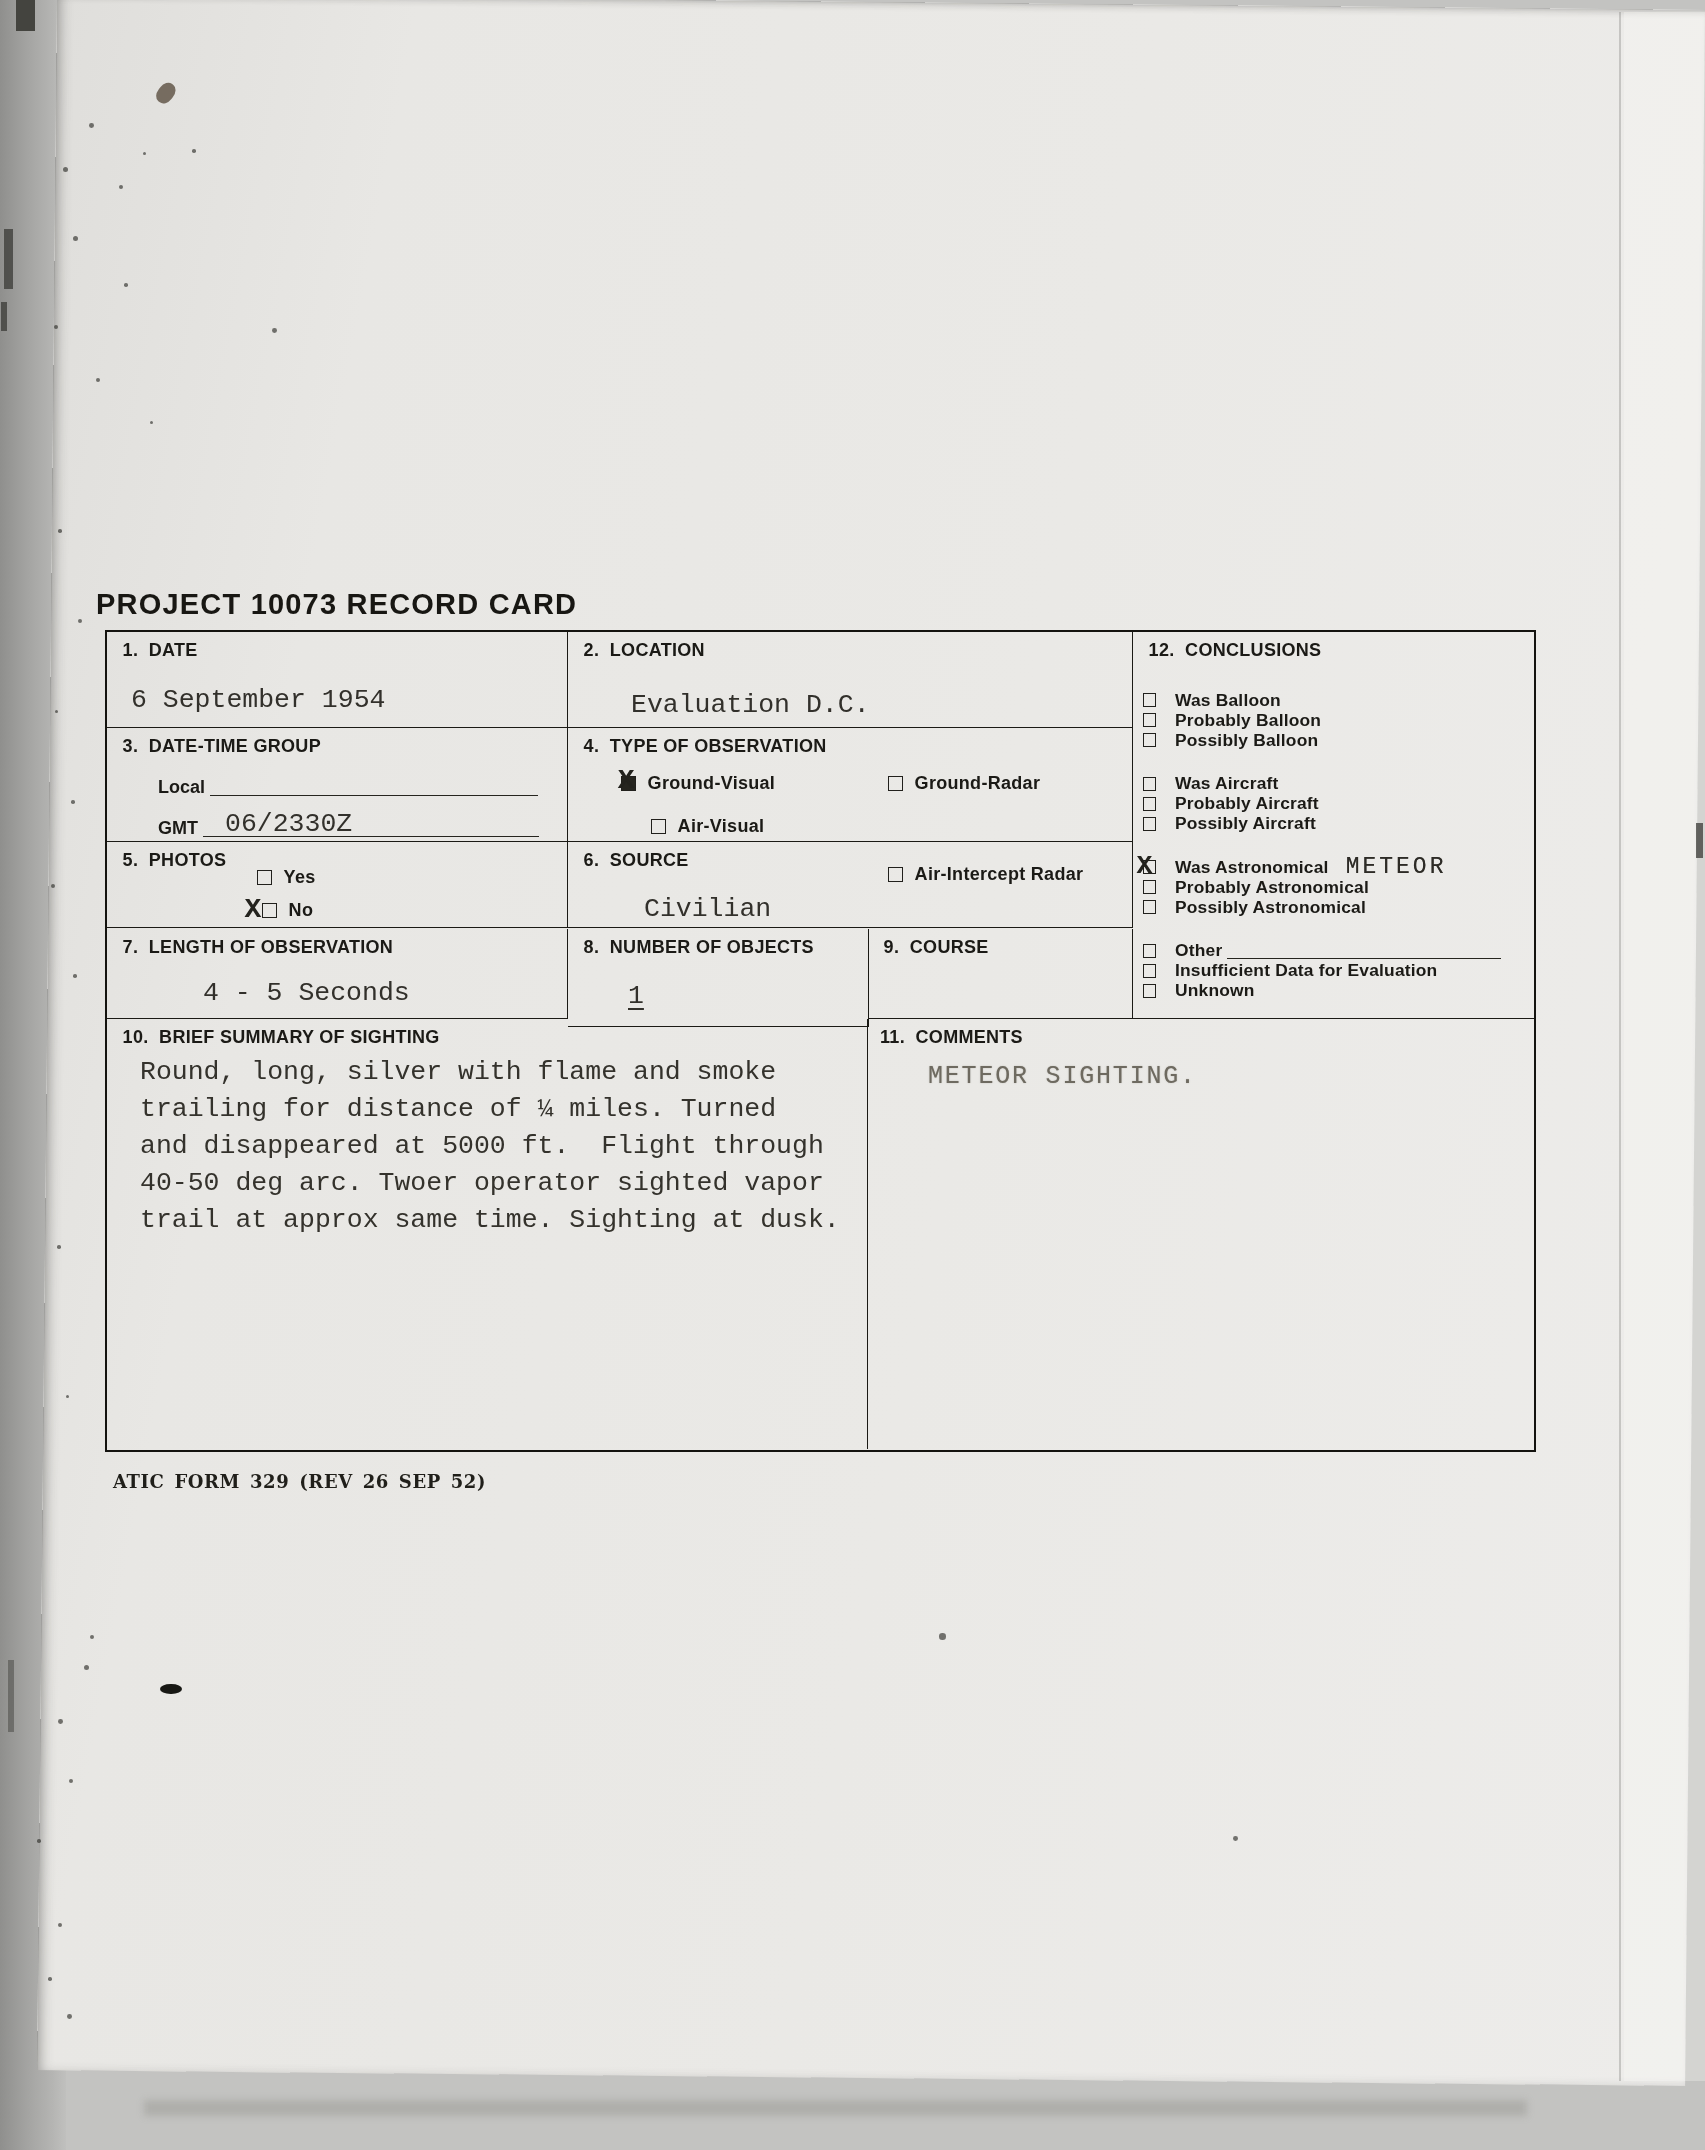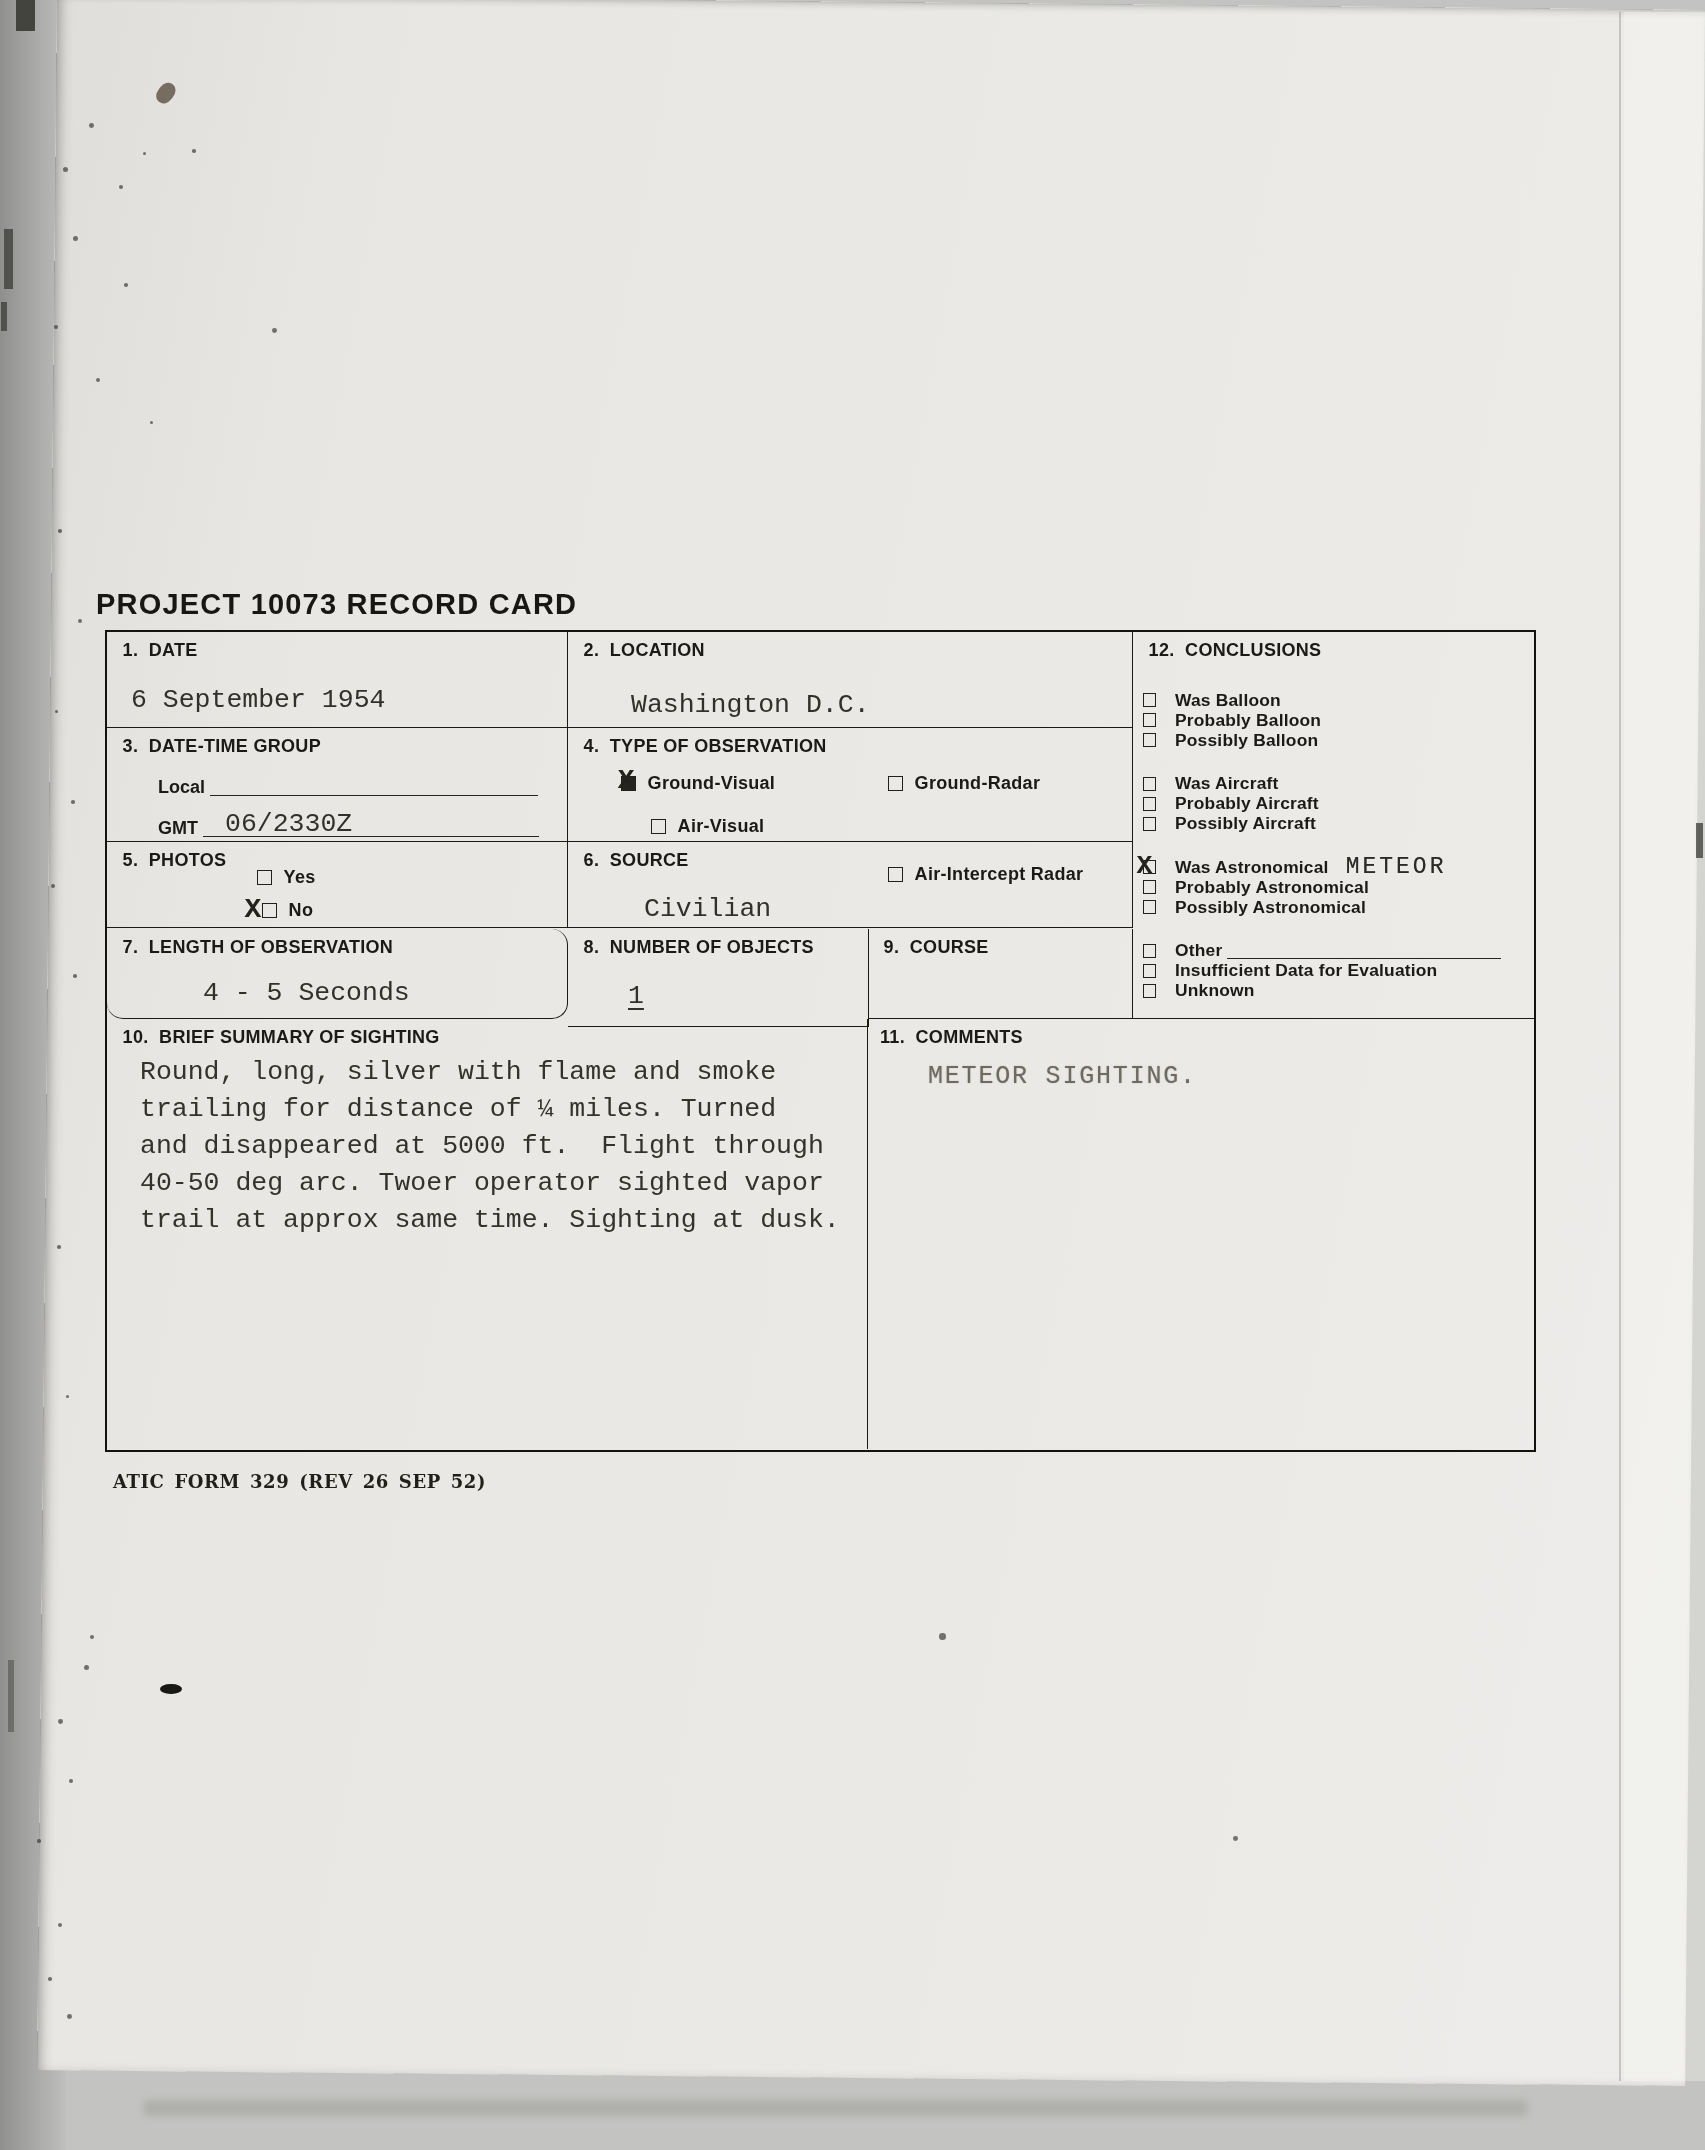--- a/index.html
+++ b/index.html
@@ -32,21 +32,21 @@
   .cell{position:absolute;box-sizing:border-box;}
   .br{border-right:1.8px solid #1b1a15;}
   .bb{border-bottom:1.8px solid #1b1a15;}
   .c1 {left:0;top:0;width:461px;height:96px;}
   .c2 {left:461px;top:0;width:565px;height:96px;}
   .c12{left:1026px;top:0;width:401px;height:387px;}
   .c3 {left:0;top:96px;width:461px;height:114px;}
   .c4 {left:461px;top:96px;width:565px;height:114px;}
   .c5 {left:0;top:210px;width:461px;height:86px;}
   .c6 {left:461px;top:210px;width:565px;height:86px;}
-  .c7 {left:0;top:297px;width:461px;height:90px;border-radius:16px;}
+  .c7 {left:0;top:297px;width:461px;height:90px;}
   .c8 {left:461px;top:297px;width:301px;height:98px;}
   .c9 {left:761px;top:297px;width:265px;height:90px;}
   .c10{left:0;top:387px;width:761px;height:430px;}
   .c11{left:761px;top:387px;width:665px;height:430px;}
 
   .flabel{position:absolute;left:15.6px;top:8.4px;font-size:18px;font-weight:700;
           letter-spacing:0.3px;color:#1b1a16;white-space:pre;}
   .tw{font-family:"Liberation Mono",monospace;font-size:26.5px;color:#32302b;white-space:pre;}
   .abs{position:absolute;}
 
@@ -135,21 +135,21 @@
 
   <div class="card">
 
     <div class="cell c1 br bb">
       <div class="flabel">1.  DATE</div>
       <div class="tw abs" style="left:24px;top:53px;">6 September 1954</div>
     </div>
 
     <div class="cell c2 br bb">
       <div class="flabel">2.  LOCATION</div>
-      <div class="tw abs" style="left:63px;top:58px;">Washington D.C.</div>
+      <div class="tw abs" style="left:63px;top:58px;">Evaluation D.C.</div>
     </div>
 
     <div class="cell c12 bb">
       <div class="flabel">12.  CONCLUSIONS</div>
       <div class="cl-list">
         <div class="cl-item">
           <span class="cbx"></span>
           <span class="cl-label">Was Balloon</span>
         </div>
         <div class="cl-item">

